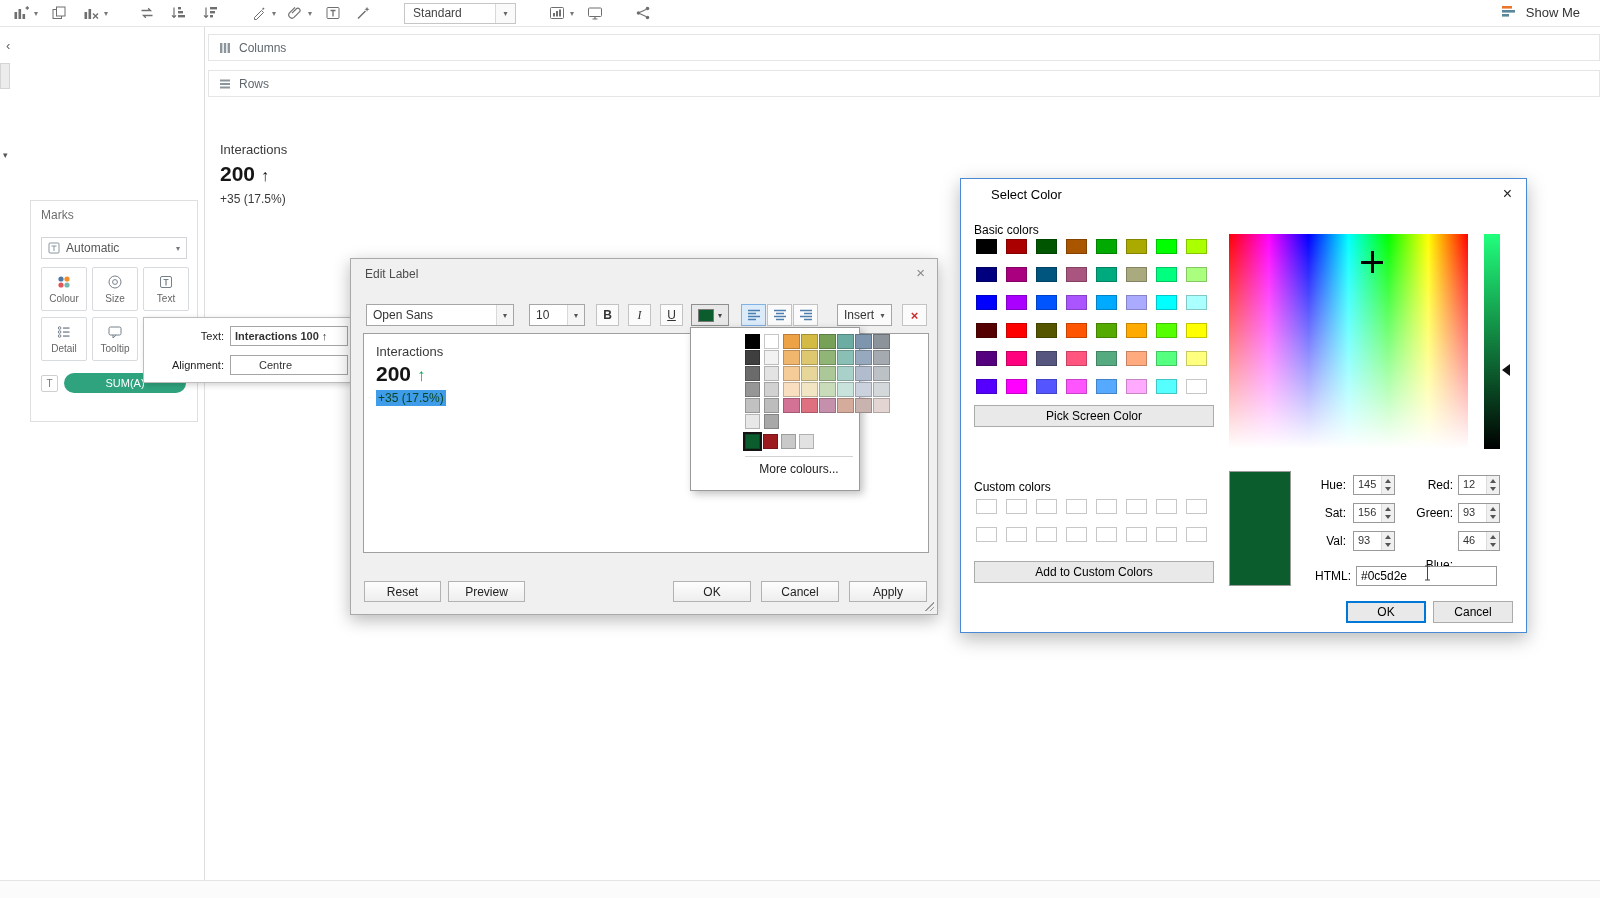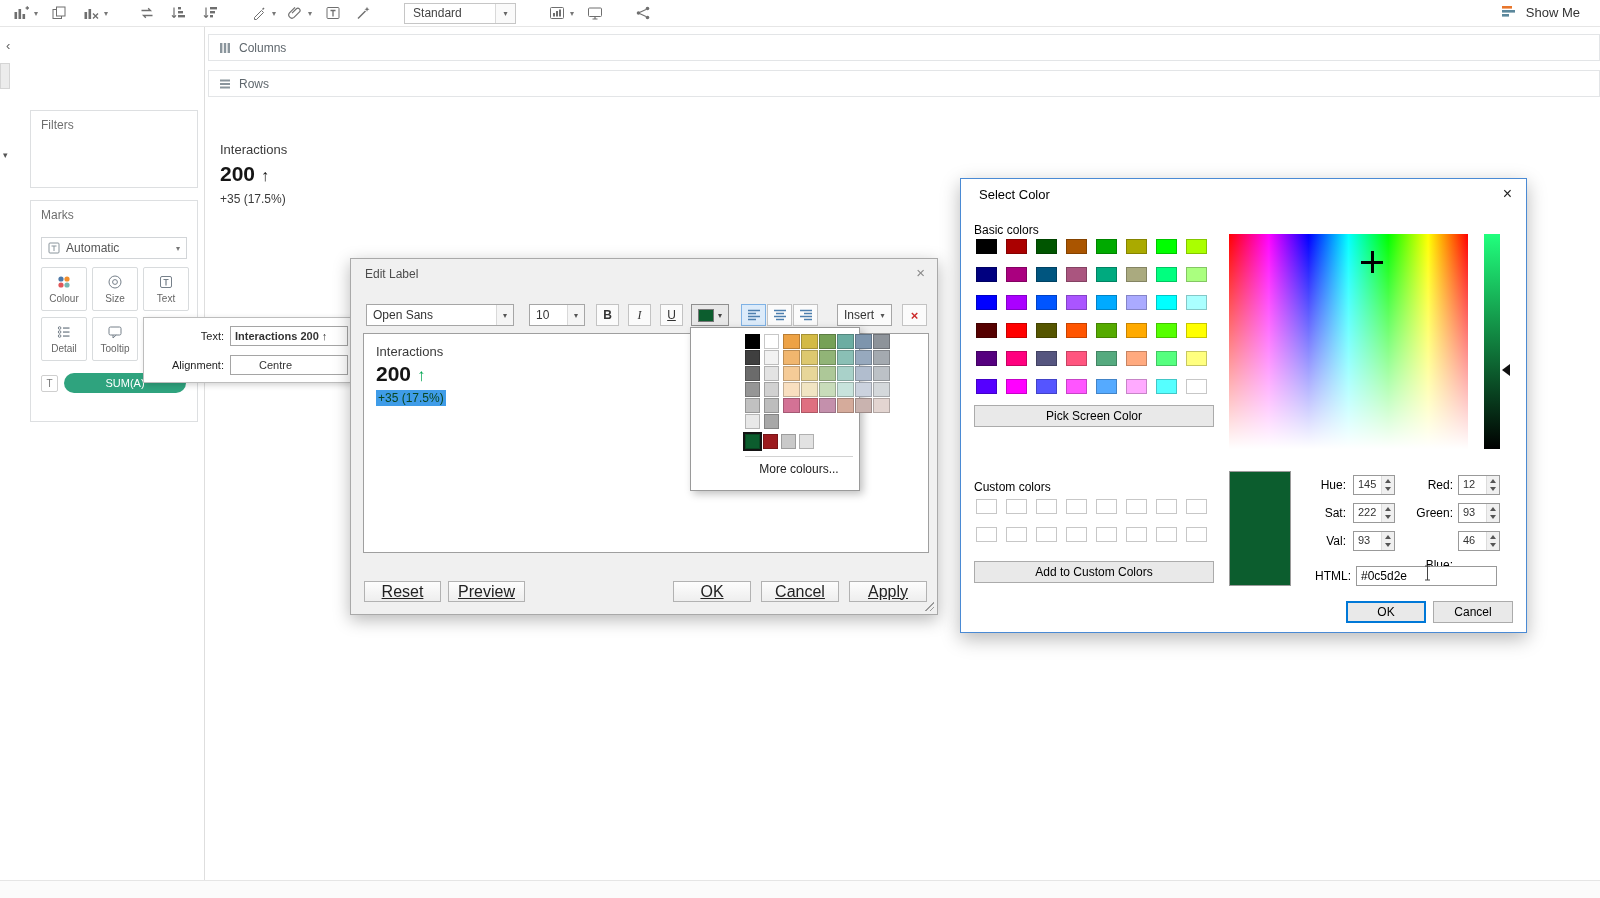--- a/index.html
+++ b/index.html
@@ -56,22 +56,22 @@
 
   
   .flyout { position:absolute; left:143px; top:317px; width:208px; height:66px; background:#fff;
             border:1px solid #bdbdbd; box-shadow:2px 2px 6px rgba(0,0,0,.18); z-index:5; overflow:hidden; }
   .flyout .f-lab { position:absolute; width:78px; text-align:right; font-size:11px; color:#222; }
   .flyout .f-box { position:absolute; left:86px; width:118px; height:20px; border:1px solid #a5a5a5; background:#fff;
                    font-size:11px; padding:3px 4px; white-space:nowrap; }
 
   
   .dialog { position:absolute; }
-  .winbtn { position:absolute; background:linear-gradient(#fdfdfd,#eeeeee); border:1px solid #b2b2b2; font-size:16px;
-            color:#222; display:flex; align-items:center; justify-content:center; cursor:pointer;text-decoration:underline; }
+  .winbtn { position:absolute; background:linear-gradient(#fdfdfd,#eeeeee); border:1px solid #b2b2b2; font-size:12px;
+            color:#222; display:flex; align-items:center; justify-content:center; cursor:pointer; }
 
   
   .edit-label { background:#f0f0f0; border:1px solid #a9a9a9; box-shadow:0 5px 16px rgba(0,0,0,.28); z-index:10; }
   .el-title { position:absolute; left:14px; top:8px; font-size:12px; color:#4c4c4c; }
   .el-close { position:absolute; right:12px; top:5px; font-size:15px; color:#8a8a8a; cursor:pointer; }
   .combo { position:absolute; top:45px; height:22px; border:1px solid #a6a6a6; background:#fff; display:flex;
            align-items:center; justify-content:space-between; padding-left:6px; font-size:12px; cursor:pointer; }
   .combo .combo-caret { width:17px; height:100%; border-left:1px solid #d9d9d9; background:#f5f5f5; display:flex;
            align-items:center; justify-content:center; font-size:8px; color:#555; }
   .fmt-btn { position:absolute; top:45px; width:23px; height:22px; border:1px solid #c3c3c3; background:#fbfbfb;
@@ -264,23 +264,20 @@
           </svg>
       </span>
       <span>Show Me</span>
     </div>
   </div>
 
   <span class="rail-chevron">‹</span>
   <div class="rail-box"></div>
   <span class="rail-caret">▾</span>
 
-  <div class="card" style="left:30px;top:110px;width:168px;height:78px;">
-    <div class="card-label">Filters</div>
-  </div>
   <div class="card" style="left:30px;top:200px;width:168px;height:222px;">
     <div class="card-label">Marks</div>
     <div class="mark-combo">
       <svg width="12" height="12" viewBox="0 0 12 12">
           <rect x="1" y="1" width="10" height="10" rx="1" stroke="#8a959c" fill="none"></rect>
           <path d="M3.5 4h5M6 4v5" stroke="#8a959c" fill="none"></path>
         </svg>
       <span>Automatic</span>
       <span class="caret">▾</span>
     </div>
@@ -356,21 +353,21 @@
   <div class="bottom-strip"></div>
 
   <div class="viz">
     <div class="viz-title">Interactions</div>
     <div class="viz-value"><span>200</span> <span class="arr">↑</span></div>
     <div class="viz-delta">+35 (17.5%)</div>
   </div>
 
   <div class="flyout">
     <span class="f-lab" style="left:2px;top:12px;">Text:</span>
-    <div class="f-box" style="top:8px;font-weight:bold;">Interactions 200 ↑</div>
+    <div class="f-box" style="top:8px;font-weight:bold;">Interactions 100 ↑</div>
     <span class="f-lab" style="left:2px;top:41px;">Alignment:</span>
     <div class="f-box" style="top:37px;padding-left:28px;">Centre</div>
   </div>
 
   <div class="dialog edit-label" style="left:350px;top:258px;width:588px;height:357px;">
     <div style="position:absolute;left:0;top:0;right:0;height:30px;">
       <span class="el-title">Edit Label</span>
       <span class="el-close">×</span>
     </div>
     <div class="combo" style="left:15px;width:148px;">
@@ -478,21 +475,21 @@
         <div class="swatch" style="background: rgb(12, 93, 46);"></div>
         <div class="swatch" style="background: rgb(156, 27, 31);"></div>
         <div class="swatch" style="background: rgb(201, 201, 201);"></div>
         <div class="swatch" style="background: rgb(226, 226, 226);"></div>
       </div>
     <div class="dd-sep"></div>
     <div class="dd-more">More colours...</div>
   </div>
 
   <div class="dialog select-color" style="left:960px;top:178px;width:567px;height:455px;">
-    <div style="position:absolute;left:4px;top:0;right:0;height:28px;text-align:right;">
+    <div style="position:absolute;left:16px;top:0;right:0;height:28px;text-align:right;">
       <span class="sc-title">Select Color</span>
       <span class="sc-close">×</span>
     </div>
     <span class="sc-sect" style="left:13px;top:44px;">Basic colors</span>
     <div class="basic-grid">
         <div class="swatch" style="background: rgb(0, 0, 0);"></div>
         <div class="swatch" style="background: rgb(170, 0, 0);"></div>
         <div class="swatch" style="background: rgb(0, 85, 0);"></div>
         <div class="swatch" style="background: rgb(170, 85, 0);"></div>
         <div class="swatch" style="background: rgb(0, 170, 0);"></div>
@@ -582,21 +579,21 @@
     <div class="spin" style="left:497px;top:296px;">
       <span class="v">12</span>
       <span class="btns">
           <i class="up"></i>
           <i class="dn"></i>
         </span>
     </div>
 
     <span class="f-label" style="left:335px;top:327px;width:50px;">Sat:</span>
     <div class="spin" style="left:392px;top:324px;">
-      <span class="v">222</span>
+      <span class="v">156</span>
       <span class="btns">
           <i class="up"></i>
           <i class="dn"></i>
         </span>
     </div>
     <span class="f-label" style="left:435px;top:327px;width:57px;">Green:</span>
     <div class="spin" style="left:497px;top:324px;">
       <span class="v">93</span>
       <span class="btns">
           <i class="up"></i>

